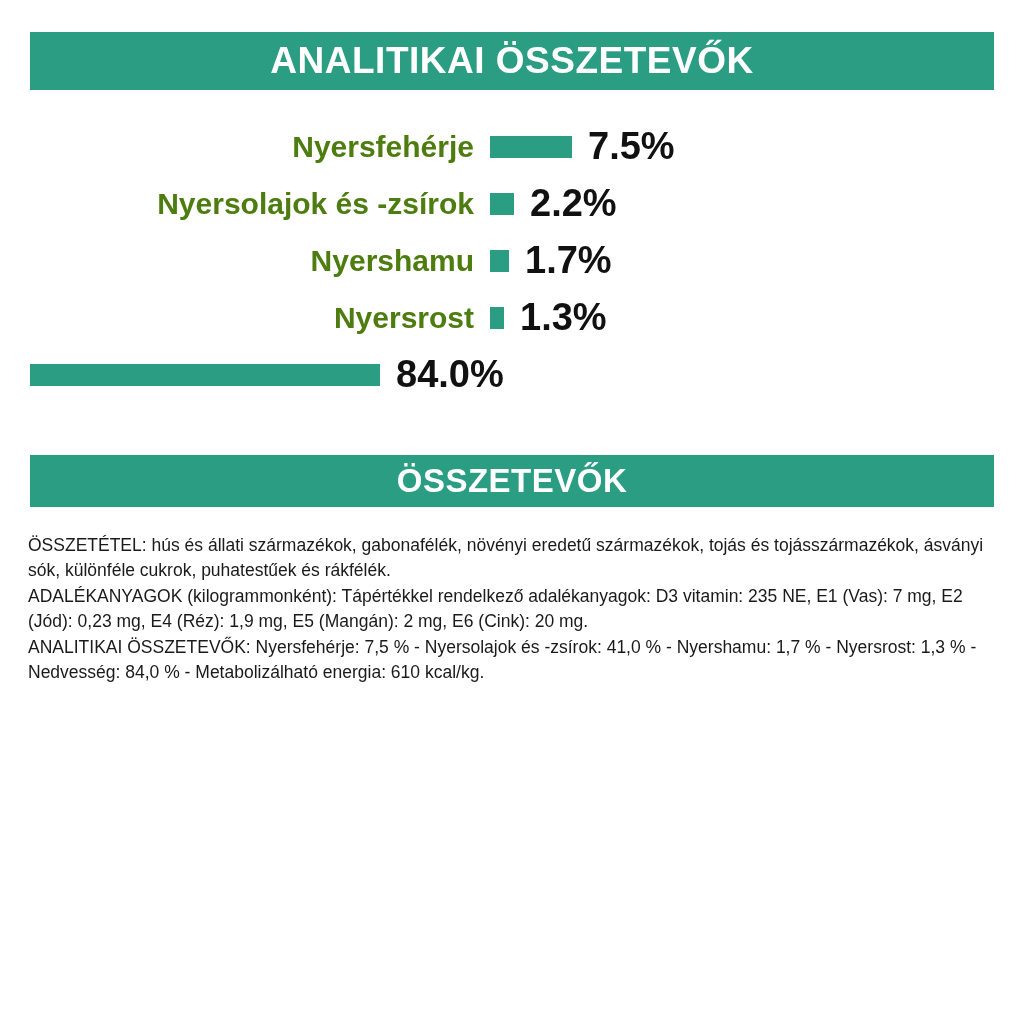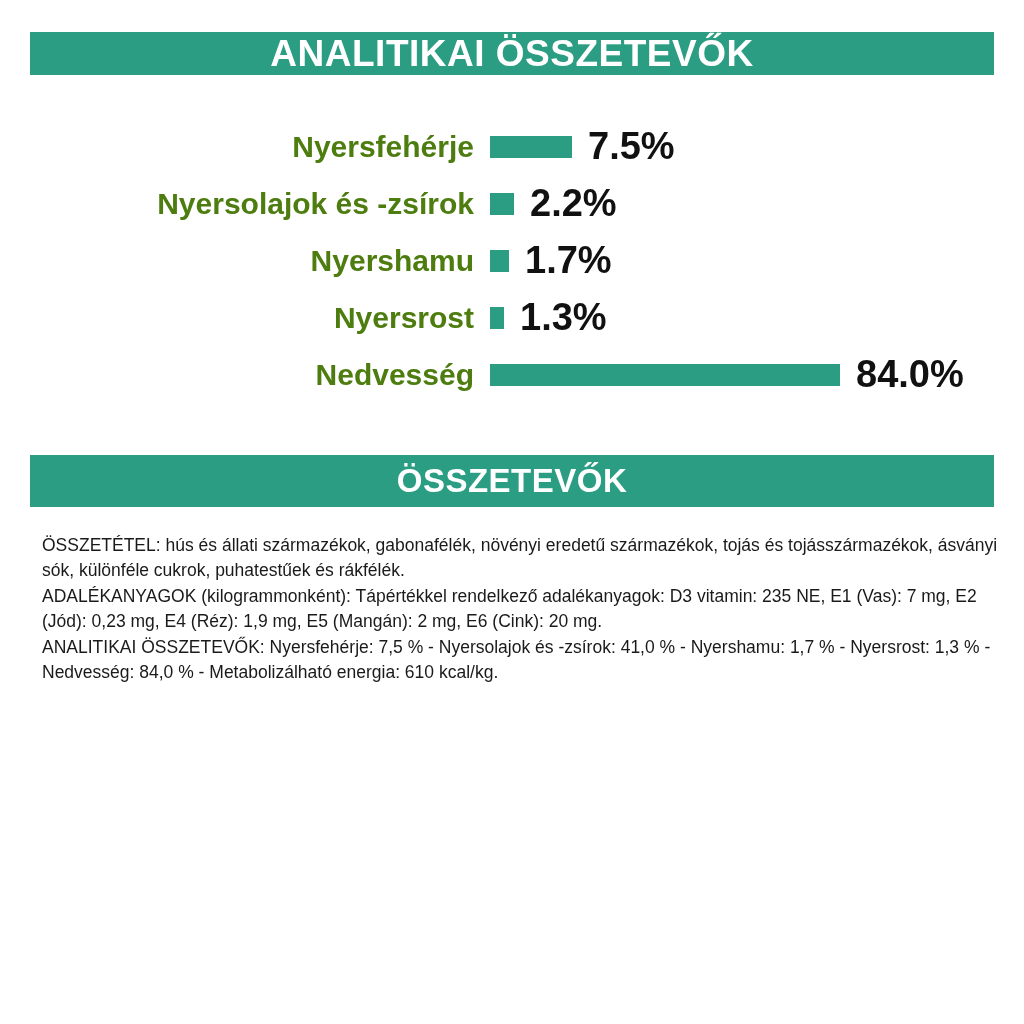--- a/index.html
+++ b/index.html
@@ -31,21 +31,21 @@
     text-align: center;
     font-weight: bold;
     letter-spacing: 0.5px;
     display: flex;
     align-items: center;
     justify-content: center;
     box-sizing: border-box;
   }
   #analytical-header {
     top: 32px;
-    height: 43px;
+    height: 58px;
     font-size: 37px;
   }
   #composition-header {
     top: 455px;
     height: 52px;
     font-size: 33px;
   }
 
   
   .chart {
@@ -84,21 +84,21 @@
     font-size: 38px;
     font-weight: bold;
     color: #111111;
     margin-left: 16px;
     white-space: nowrap;
   }
 
   
   .composition-text {
     position: absolute;
-    left: 42px;
+    left: 28px;
     top: 533px;
     width: 964px;
     font-size: 17.5px;
     line-height: 1.45;
     color: #1a1a1a;
   }
   .composition-text p {
     margin: 0;
   }
 </style>
@@ -137,21 +137,20 @@
 
     <div class="chart-row">
       <div class="row-label">Nyersrost</div>
       <div class="bar-wrap">
         <div class="bar" style="width: 14px; background: rgb(42, 157, 130);"></div>
         <div class="bar-value">1.3%</div>
       </div>
     </div>
 
     <div class="chart-row">
-      <div class="row-label">Nedvesség</div>
       <div class="bar-wrap">
         <div class="bar" style="width: 350px; background: rgb(42, 157, 130);"></div>
         <div class="bar-value">84.0%</div>
       </div>
     </div>
 
   </div>
 
   <div class="section-bar" id="composition-header" style="background: rgb(42, 157, 130);">ÖSSZETEVŐK</div>
 

